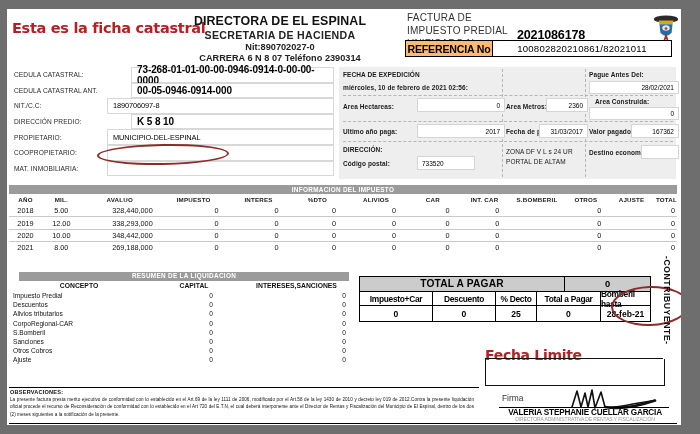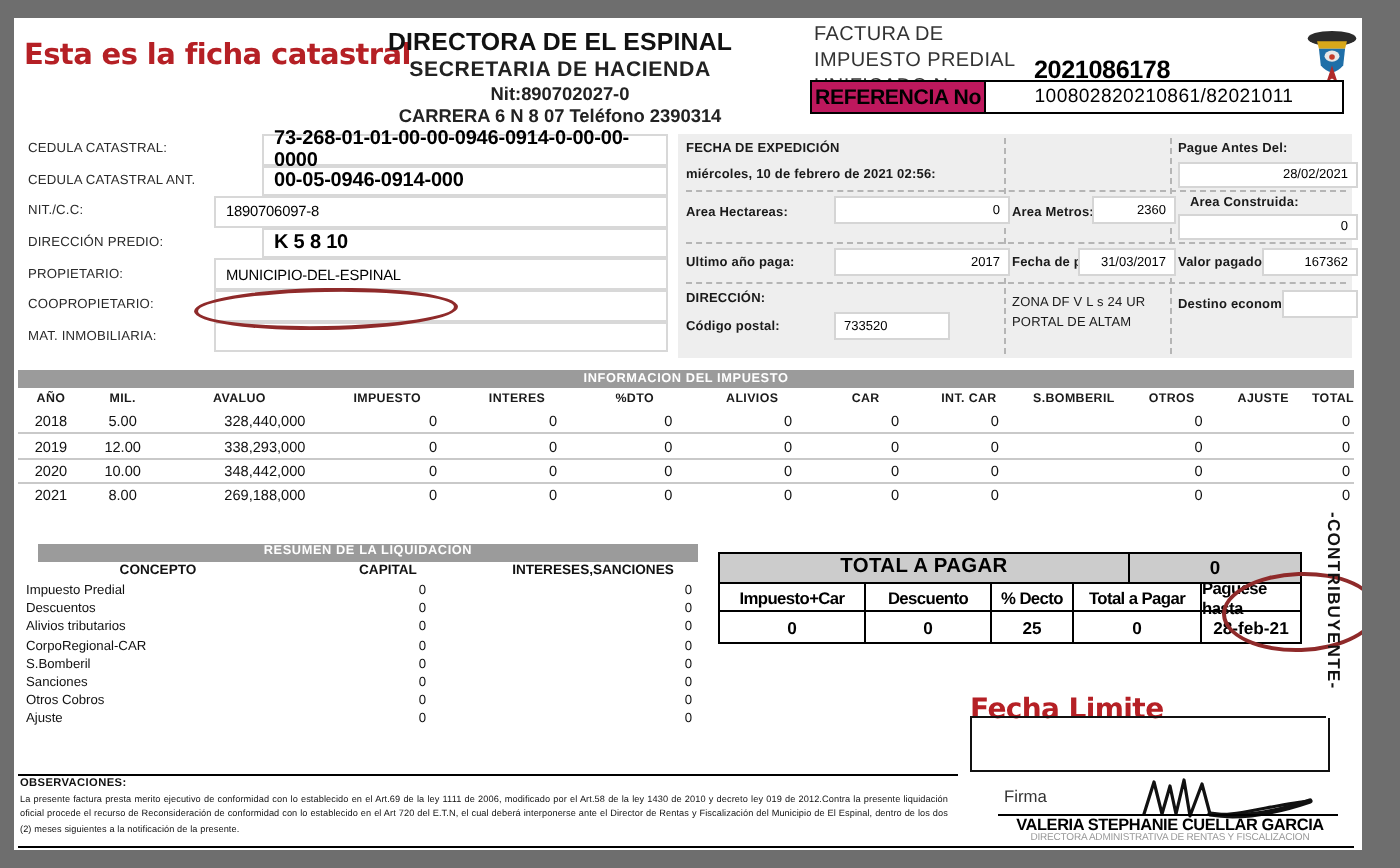--- a/index.html
+++ b/index.html
@@ -30,21 +30,21 @@
   .muni .l2{font-size:10.6px;font-weight:bold;color:#222;margin-top:1px;letter-spacing:0.3px;}
   .muni .l3{font-size:9.2px;font-weight:bold;color:#222;margin-top:1px;}
   .muni .l4{font-size:9.2px;font-weight:bold;color:#222;margin-top:1px;}
 
   .factbox{position:absolute;left:400px;top:3px;width:190px;}
   .factbox .fl{font-size:10px;color:#333;line-height:1.28;letter-spacing:0.2px;}
   .factno{position:absolute;left:110px;top:16px;font-size:12.6px;font-weight:bold;color:#000;letter-spacing:-0.2px;}
   .escudo{position:absolute;left:645px;top:5px;width:28px;height:30px;}
 
   .refrow{position:absolute;left:398px;top:31px;width:265px;height:15px;border:1.6px solid #000;display:flex;}
-  .reflbl{width:86px;background:#be185d;font-size:10.6px;font-weight:bold;display:flex;align-items:center;justify-content:center;border-right:1.6px solid #000;letter-spacing:-0.2px;}
+  .reflbl{width:86px;background:#fdba74;font-size:10.6px;font-weight:bold;display:flex;align-items:center;justify-content:center;border-right:1.6px solid #000;letter-spacing:-0.2px;}
   .refval{flex:1;background:#fff;font-size:9.6px;display:flex;align-items:center;justify-content:center;letter-spacing:0.2px;}
 
   
   .infopanel{position:absolute;left:2px;top:58px;width:670px;height:115px;}
   .leftinfo{position:absolute;left:3px;top:0;width:322px;}
   .irow{display:flex;height:15.6px;align-items:stretch;}
   .ilbl{width:93px;font-size:6.6px;color:#2a2a2a;display:flex;align-items:center;letter-spacing:0.1px;padding-left:2px;}
   .ival{flex:1;background:#fff;border:1px solid #d8d8d8;font-size:8.1px;display:flex;align-items:center;padding-left:5px;color:#000;font-weight:bold;letter-spacing:-0.1px;}
   .ival.norm{font-weight:normal;font-size:7.4px;}
   .ival.big{font-weight:bold;font-size:10px;margin-left:24px;}
@@ -382,21 +382,21 @@
   <div class="tpwrap">
     <div class="tptop">
       <div class="l">TOTAL A PAGAR</div>
       <div class="r">0</div>
     </div>
     <div class="tphdr">
       <div class="c1">Impuesto+Car</div>
       <div class="c2">Descuento</div>
       <div class="c3">% Decto</div>
       <div class="c4">Total a Pagar</div>
-      <div class="c5">Paguese hasta</div>
+      <div class="c5">Bomberil hasta</div>
     </div>
     <div class="tpval">
       <div class="c1">0</div>
       <div class="c2">0</div>
       <div class="c3">25</div>
       <div class="c4">0</div>
       <div class="c5">28-feb-21</div>
     </div>
   </div>
   <div class="ellipse2"></div>

